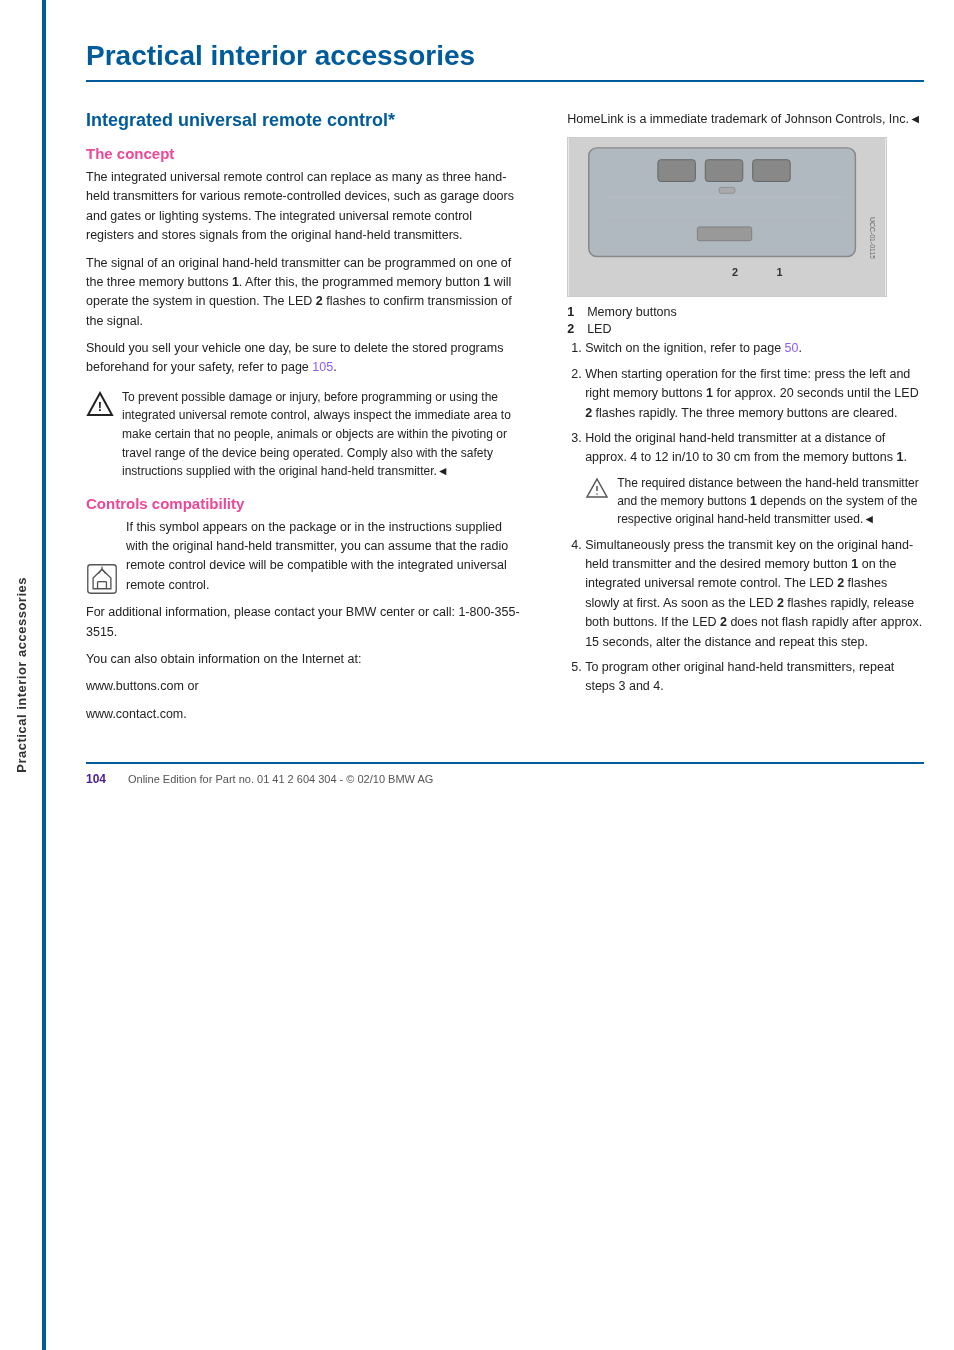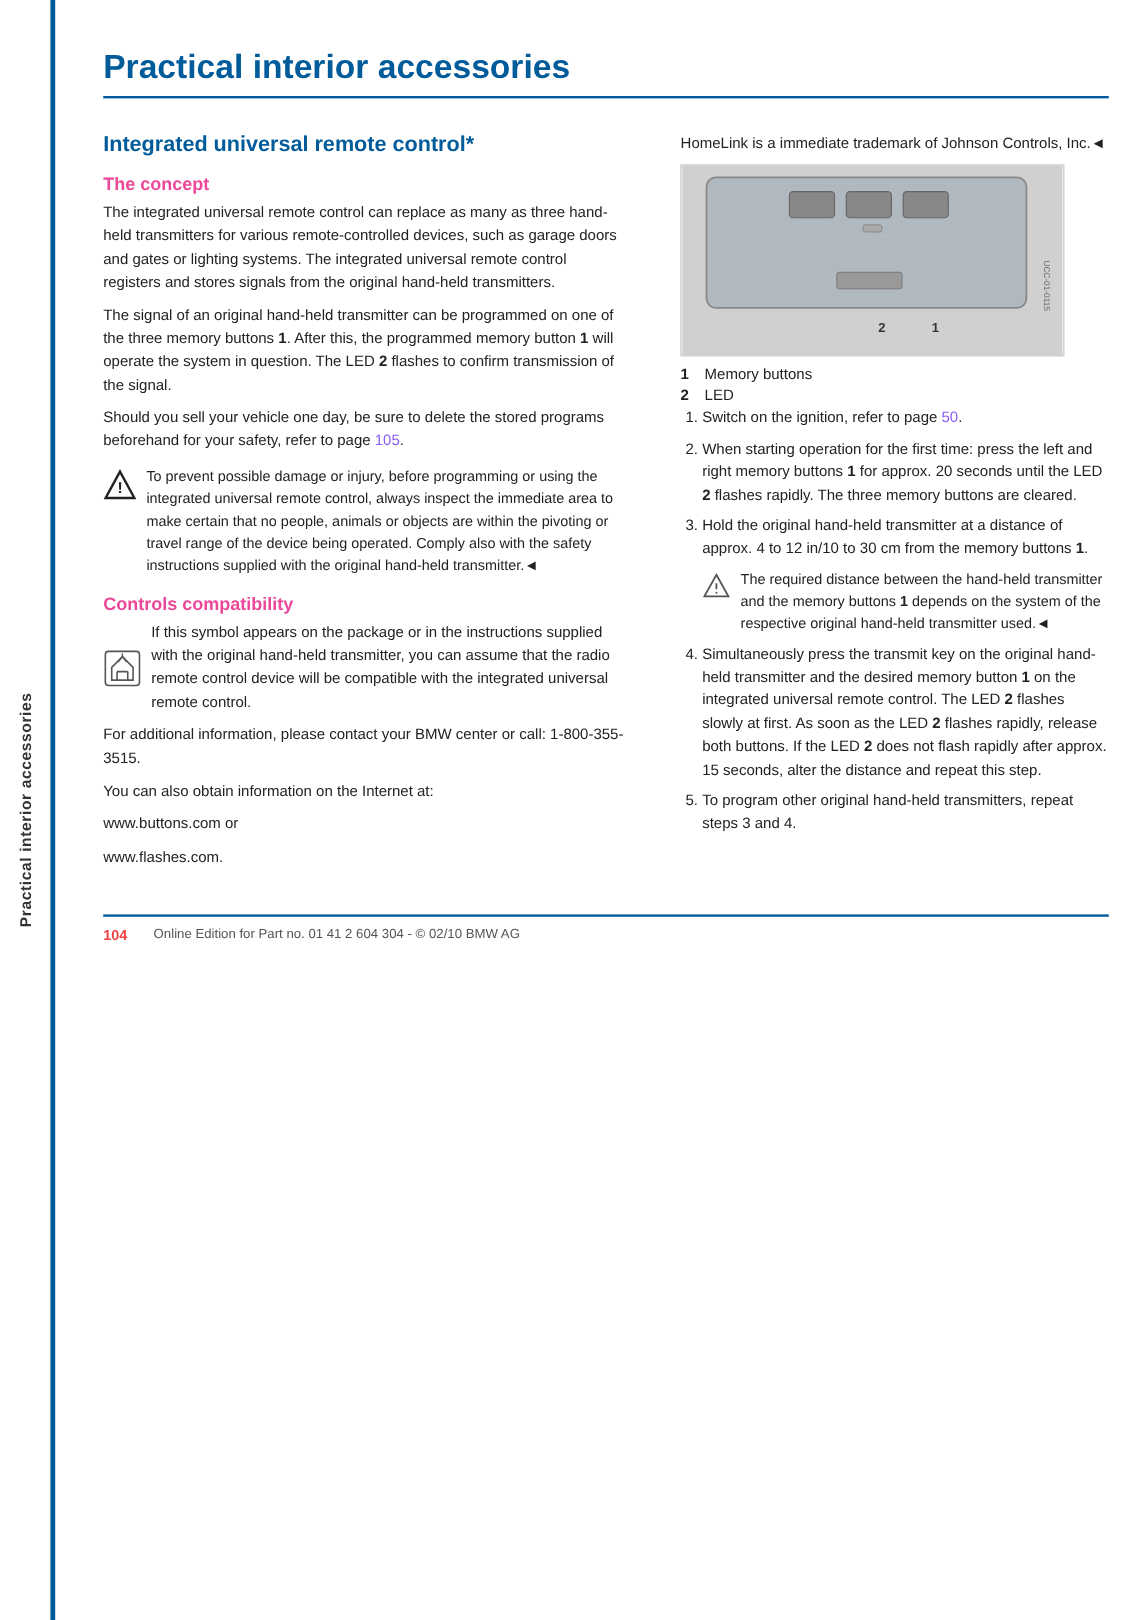--- a/index.html
+++ b/index.html
@@ -118,21 +118,21 @@
       font-size: 12px;
       line-height: 1.55;
       color: #222;
     }
 
     
     .compat-box {
       display: flex;
       gap: 8px;
       margin-bottom: 8px;
-      align-items: center;
+      align-items: flex-end;
     }
     .compat-icon {
       width: 32px;
       height: 32px;
       flex-shrink: 0;
       margin-top: 2px;
     }
     .compat-text {
       font-size: 12.5px;
       line-height: 1.55;
@@ -195,21 +195,21 @@
       border-top: 2px solid #005b9a;
       margin-top: 30px;
       padding-top: 8px;
       display: flex;
       align-items: center;
       gap: 12px;
     }
     .footer-page {
       font-size: 12px;
       font-weight: bold;
-      color: #ef4444;
+      color: #4c1d95;
       min-width: 30px;
     }
     .footer-text {
       font-size: 11px;
       color: #555;
     }
 
     
     b { font-weight: bold; }
 
@@ -271,21 +271,21 @@
 
           <polyline points="14,12 18,7 22,12" fill="none" stroke="#555" stroke-width="1.3"></polyline>
           <line x1="18" y1="7" x2="18" y2="4" stroke="#555" stroke-width="1.3"></line>
         </svg>
         <span class="compat-text">If this symbol appears on the package or in the instructions supplied with the original hand-held transmitter, you can assume that the radio remote control device will be compatible with the integrated universal remote control.</span>
       </div>
 
       <p>For additional information, please contact your BMW center or call: 1-800-355-3515.</p>
       <p>You can also obtain information on the Internet at:</p>
       <p class="url-text">www.buttons.com or</p>
-      <p class="url-text">www.flashes.com.</p>
+      <p class="url-text">www.contact.com.</p>
 
     </div>
 
     <div class="col-right">
 
       <p>HomeLink is a immediate trademark of Johnson Controls, Inc.◄</p>
 
 
       <div class="mirror-image">
         <svg width="100%" height="100%" viewBox="0 0 320 160" xmlns="http://www.w3.org/2000/svg">

